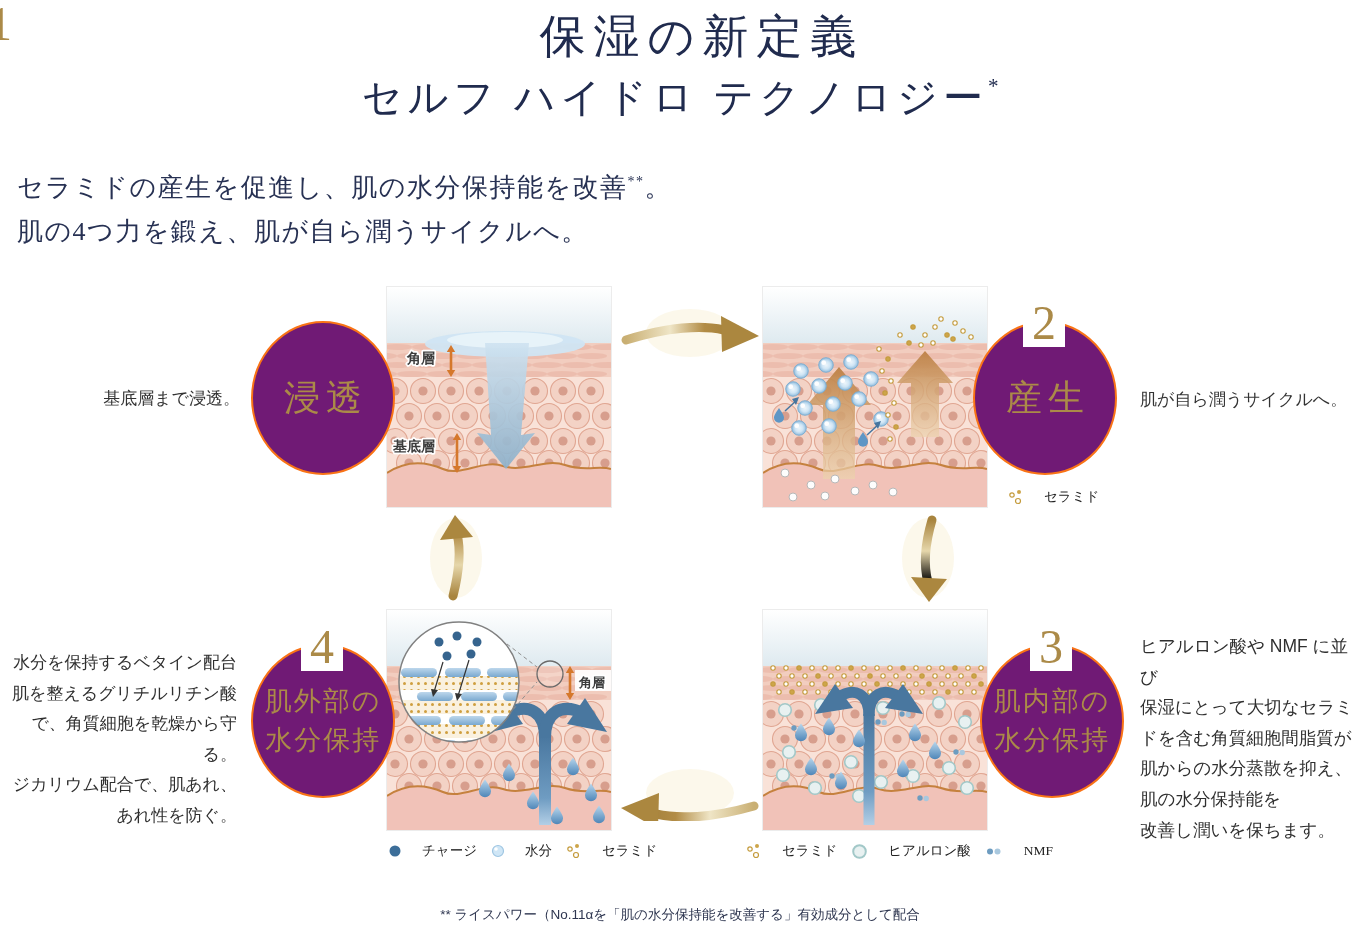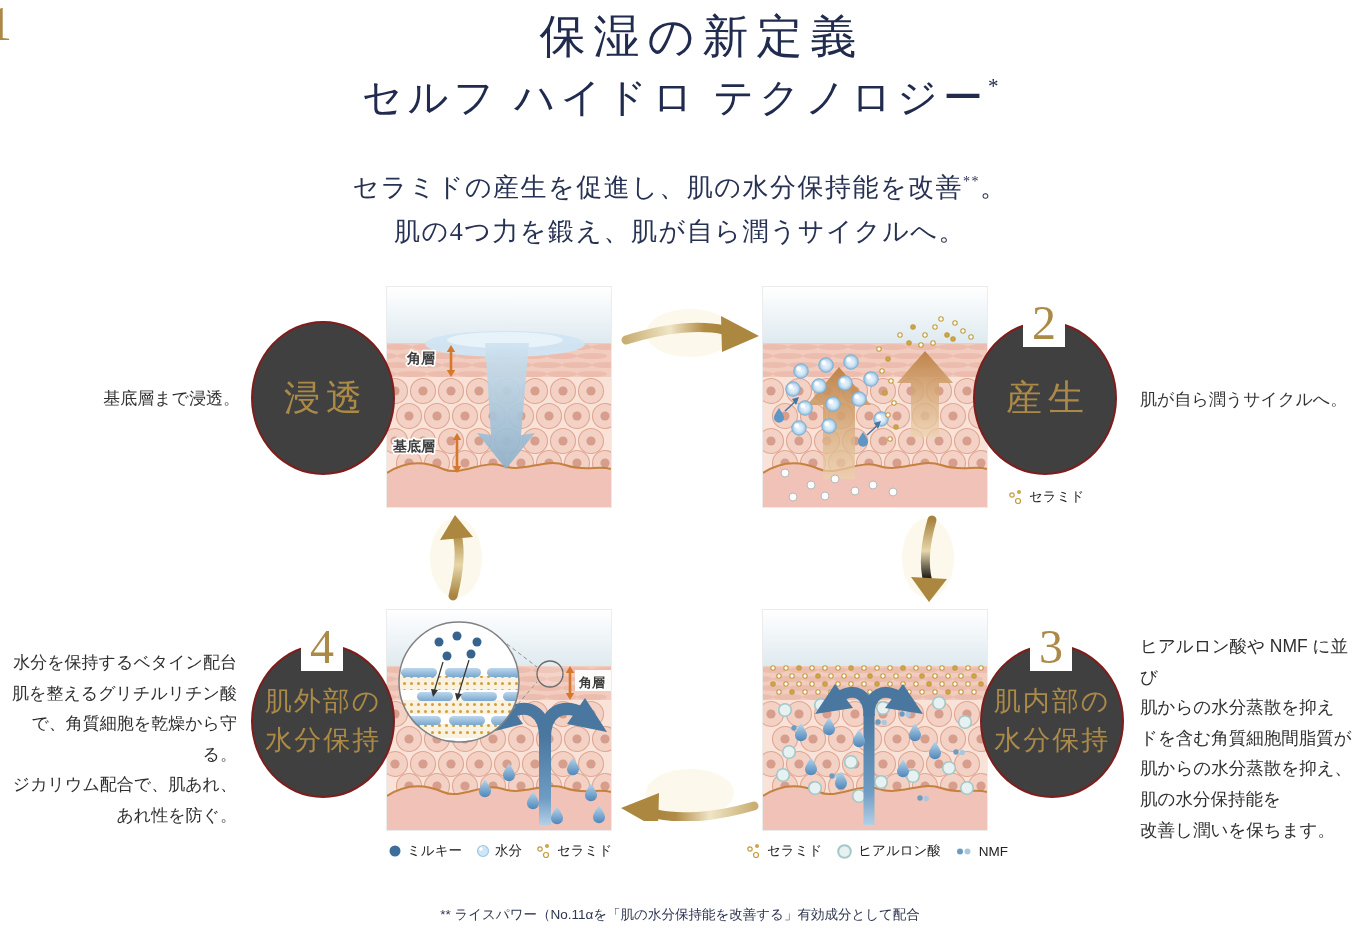--- a/index.html
+++ b/index.html
@@ -4,43 +4,43 @@
 <style>
   html,body{margin:0;padding:0;background:#fff;}
   #page{position:relative;width:1360px;height:929px;background:#fff;overflow:hidden;
         font-family:"Liberation Sans","DejaVu Sans",sans-serif;}
   .serif{font-family:"Liberation Serif","DejaVu Serif",serif;}
   .title{position:absolute;left:0;right:0;top:6px;text-align:center;font-size:46px;
          letter-spacing:8px;color:#202b4e;font-weight:500;margin-left:44px;}
   .subtitle{position:absolute;left:0;right:0;top:70px;text-align:center;font-size:40px;
          letter-spacing:5px;color:#202b4e;font-weight:500;}
   .subtitle sup{font-size:21px;vertical-align:18px;letter-spacing:0;}
-  .intro{position:absolute;left:0;right:0;top:160px;text-align:center;font-size:26px;
-         line-height:44px;color:#273153;letter-spacing:1.5px;font-weight:500;}
+  .intro{position:absolute;left:0;right:0;top:160px;font-size:26px;
+         line-height:44px;color:#273153;letter-spacing:1.5px;font-weight:500;padding-left:17px;}
   .intro sup{font-size:14px;vertical-align:10px;}
   .panel{position:absolute;width:224px;height:220px;z-index:1;box-shadow:0 0 0 1px #ececec;}
   .panel svg{display:block;width:100%;height:100%;}
   .pp1{left:387px;top:287px}.pp2{left:763px;top:287px}
   .pp3{left:763px;top:610px}.pp4{left:387px;top:610px}
-  .circle{position:absolute;width:140px;height:150px;border:2px solid #7f1d1d;border-radius:50%;
-          background:#404040;z-index:3;display:flex;align-items:center;justify-content:center;}
+  .circle{position:absolute;width:140px;height:150px;border:2px solid #f97316;border-radius:50%;
+          background:#701a75;z-index:3;display:flex;align-items:center;justify-content:center;}
   .c1{left:251px;top:321px}.c2{left:973px;top:321px}
   .c3{left:980px;top:644px}.c4{left:251px;top:644px}
   .clbl{color:#ab8a48;font-size:36px;letter-spacing:6px;text-indent:6px;white-space:nowrap;}
   .clbl2{color:#ab8a48;font-size:27px;letter-spacing:2px;line-height:39px;text-align:right;white-space:nowrap;}
   .num{position:absolute;font-size:48px;line-height:1;color:#ab8a48;background:#fff;
        padding:0 9px;z-index:4;transform:translateX(-50%);}.n2{left:1044px;top:299px}
   .n3{left:1051px;top:623px}.n4{left:322px;top:623px}
   .side{position:absolute;color:#333;font-size:17px;}
   .s1{left:60px;width:180px;top:387px;text-align:right;}
   .s2{left:1140px;top:388px;}
   .s3{left:1140px;top:631px;font-size:17.5px;line-height:30.6px;color:#2f2f2f;}
   .s4{left:0;width:237px;top:648px;text-align:right;font-size:17px;line-height:30.5px;color:#2f2f2f;}
   .legend{position:absolute;display:flex;align-items:center;gap:14px;font-size:13.5px;color:#222;z-index:2;}
-  .litem{display:flex;align-items:center;gap:5px;white-space:nowrap;}
+  .litem{display:flex;align-items:center;gap:20px;white-space:nowrap;font-family:Liberation Serif, serif;}
   .leg2{left:1008px;top:488px}
   .leg3{left:746px;top:842px}
   .leg4{left:388px;top:842px}
   .cyc{position:absolute;z-index:2;}
   .arrTop{left:618px;top:303px;width:146px;height:58px;}
   .arrRight{left:898px;top:512px;width:64px;height:92px;}
   .arrBottom{left:616px;top:763px;width:146px;height:58px;}
   .arrLeft{left:424px;top:512px;width:64px;height:92px;}
   .foot{position:absolute;left:0;right:0;text-align:center;color:#2e3650;font-size:13.5px;}
   .f1{top:884px}.f2{top:906px}
@@ -846,21 +846,21 @@
     <div class="clbl2 serif">
       <div>肌外部の</div>
         <div>水分保持</div>
     </div>
   </div>
 
   <div class="side s1">基底層まで浸透。</div>
   <div class="side s2">肌が自ら潤うサイクルへ。</div>
   <div class="side s3">
     <div>ヒアルロン酸や NMF に並び</div>
-      <div>肌からの水分蒸散を抑え</div>
+      <div>保湿にとって大切なセラミ</div>
     <div>ドを含む角質細胞間脂質が</div>
       <div>肌からの水分蒸散を抑え、</div>
     <div>肌の水分保持能を</div>
       <div>改善し潤いを保ちます。</div>
   </div>
   <div class="side s4">
     <div>水分を保持するベタイン配台</div>
       <div>肌を整えるグリチルリチン酸</div>
     <div>で、角質細胞を乾燥から守る。</div>
       <div>ジカリウム配合で、肌あれ、</div>
@@ -898,21 +898,21 @@
           <circle cx="12.5" cy="5.5" r="3" fill="#a9c8de"></circle>
         </svg>
       <span>NMF</span>
     </span>
   </div>
   <div class="legend leg4">
     <span class="litem">
       <svg width="14" height="14" viewBox="0 0 14 14">
         <circle cx="7" cy="7" r="5.5" fill="#3c6e99"></circle>
         </svg>
-      <span>ミルキー</span>
+      <span>チャージ</span>
     </span>
     <span class="litem">
       <svg width="14" height="14" viewBox="0 0 14 14">
         <circle cx="7" cy="7" r="5.5" fill="#cfe6f6" stroke="#9fc6e2" stroke-width="1.2"></circle>
         <circle cx="5" cy="5" r="1.8" fill="#fff"></circle>
         </svg>
       <span>水分</span>
     </span>
     <span class="litem">
       <svg width="16" height="18" viewBox="0 0 16 18">

